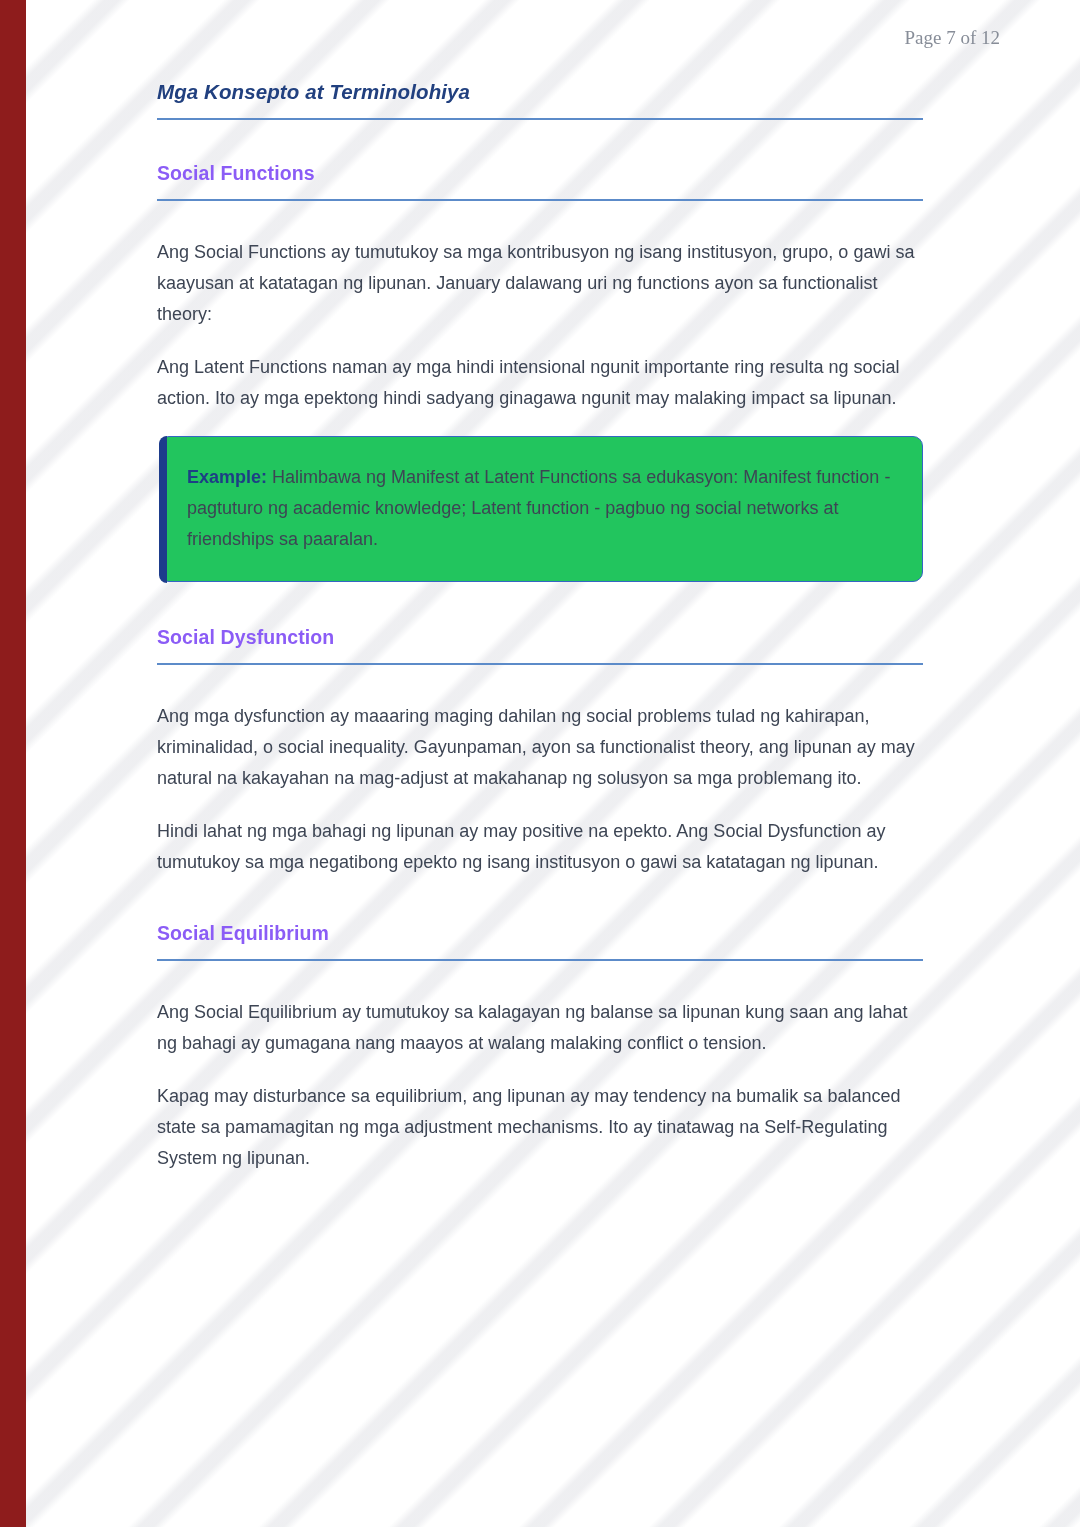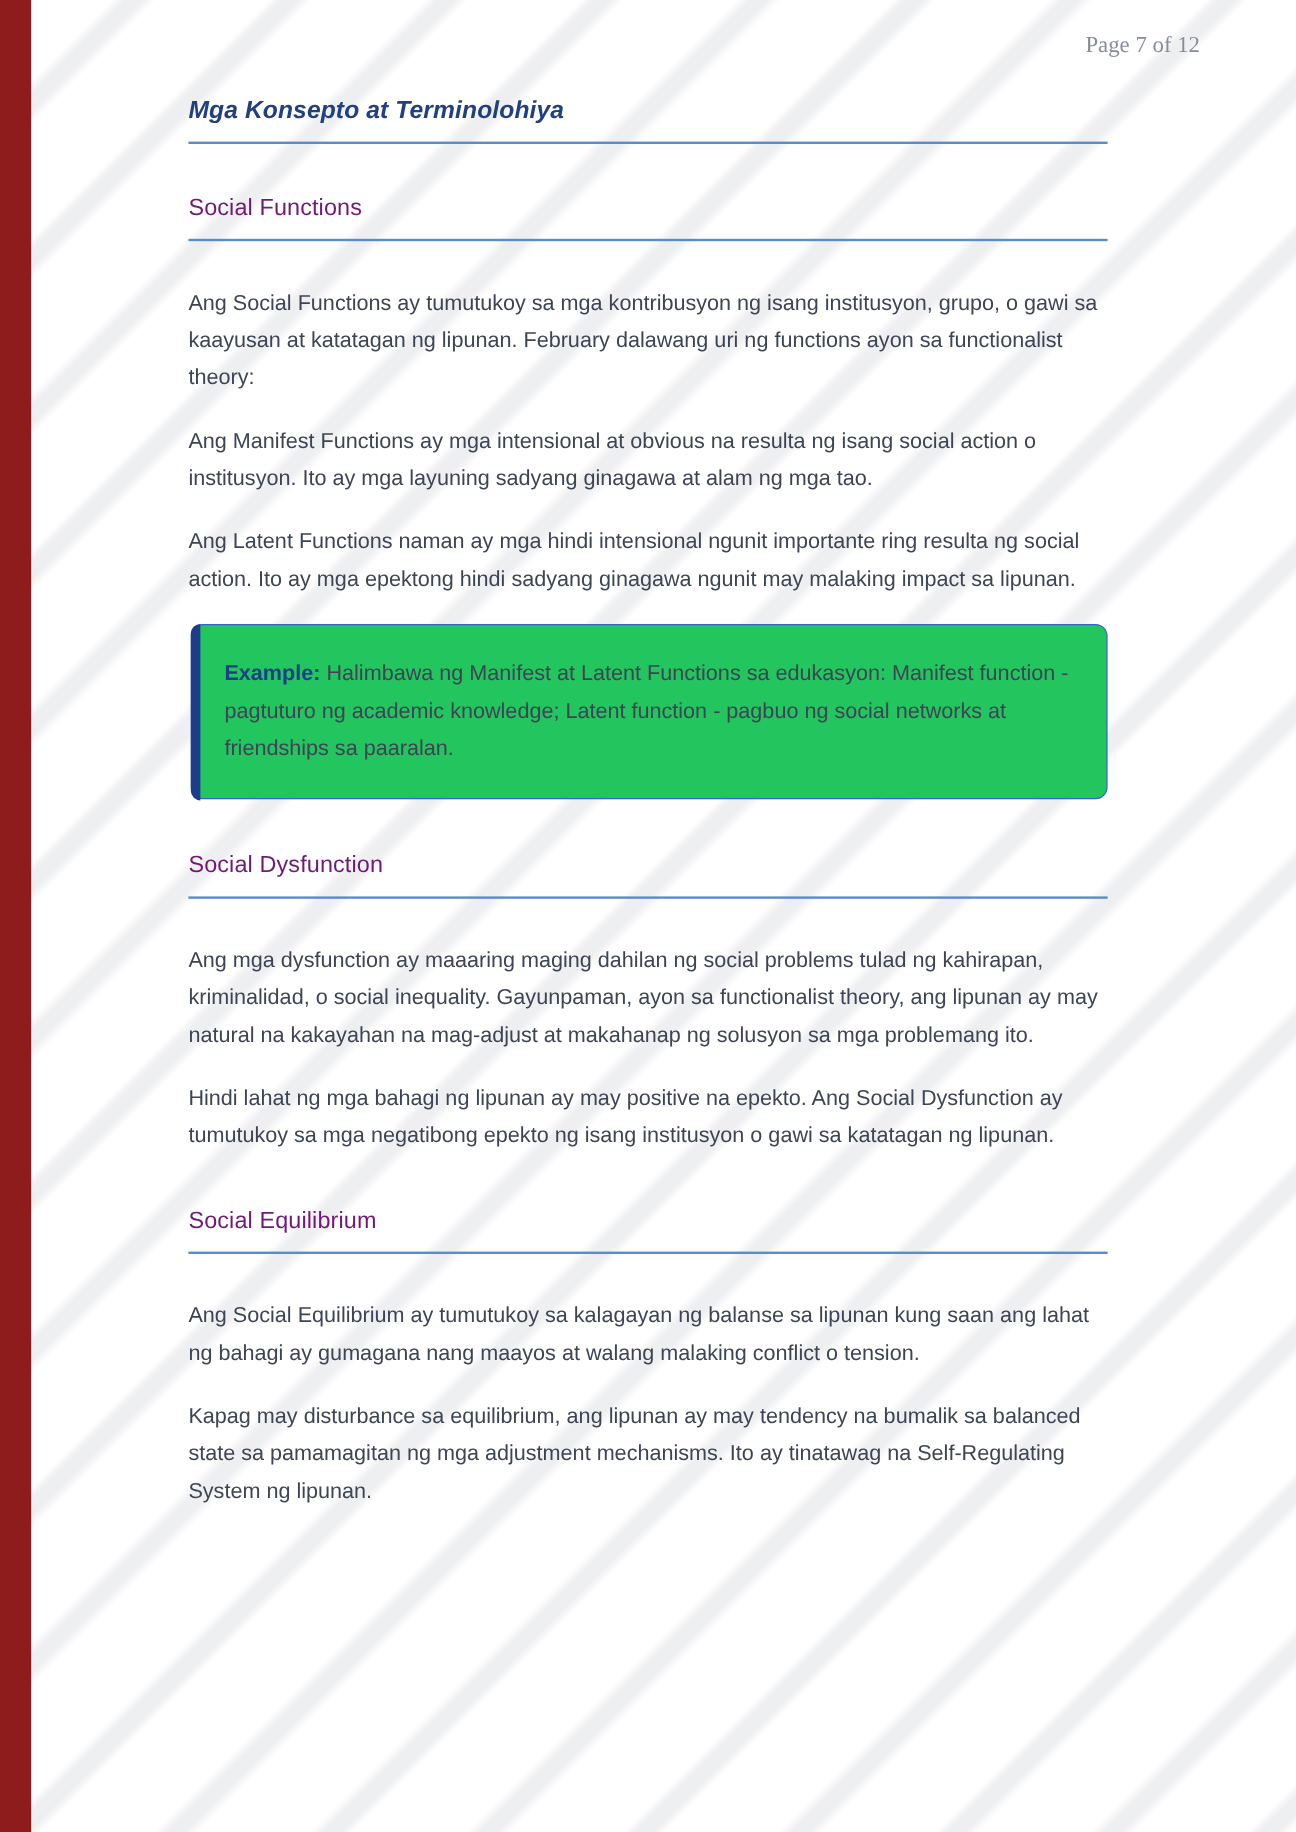--- a/index.html
+++ b/index.html
@@ -59,22 +59,22 @@
   h1.doc-title {
     margin-top: 80px;
     font-size: 20.5px;
     font-weight: bold;
     color: #21407f;
     letter-spacing: 0.1px;
     font-style: italic;
   }
   h2.section-heading {
     font-size: 19.5px;
-    font-weight: normal;
-    color: #701a75;
+    font-weight: bold;
+    color: #8b5cf6;
     letter-spacing: 0.1px;
   }
   .rule {
     height: 2px;
     background: #5c8bc9;
     margin-top: 14px;
   }
   .title-rule { margin-bottom: 42px; }
   .heading-rule { margin-bottom: 36px; }
 
@@ -135,22 +135,21 @@
   <div class="page-number">Page 7 of 12</div>
 
   <div class="content">
 
     <h1 class="doc-title">Mga Konsepto at Terminolohiya</h1>
     <div class="rule title-rule"></div>
 
     <h2 class="section-heading">Social Functions</h2>
     <div class="rule heading-rule"></div>
 
-    <p class="body-par">Ang Social Functions ay tumutukoy sa mga kontribusyon ng isang institusyon, grupo, o gawi sa kaayusan at katatagan ng lipunan. February dalawang uri ng functions ayon sa functionalist theory:</p>
-    <p class="body-par">Ang Manifest Functions ay mga intensional at obvious na resulta ng isang social action o institusyon. Ito ay mga layuning sadyang ginagawa at alam ng mga tao.</p>
+    <p class="body-par">Ang Social Functions ay tumutukoy sa mga kontribusyon ng isang institusyon, grupo, o gawi sa kaayusan at katatagan ng lipunan. January dalawang uri ng functions ayon sa functionalist theory:</p>
     <p class="body-par">Ang Latent Functions naman ay mga hindi intensional ngunit importante ring resulta ng social action. Ito ay mga epektong hindi sadyang ginagawa ngunit may malaking impact sa lipunan.</p>
 
     <div class="example-box">
       <div class="accent"></div>
       <span class="example-label">Example:</span><span> Halimbawa ng Manifest at Latent Functions sa edukasyon: Manifest function - pagtuturo ng academic knowledge; Latent function - pagbuo ng social networks at friendships sa paaralan.</span>
     </div>
 
     <h2 class="section-heading">Social Dysfunction</h2>
     <div class="rule heading-rule"></div>
 

